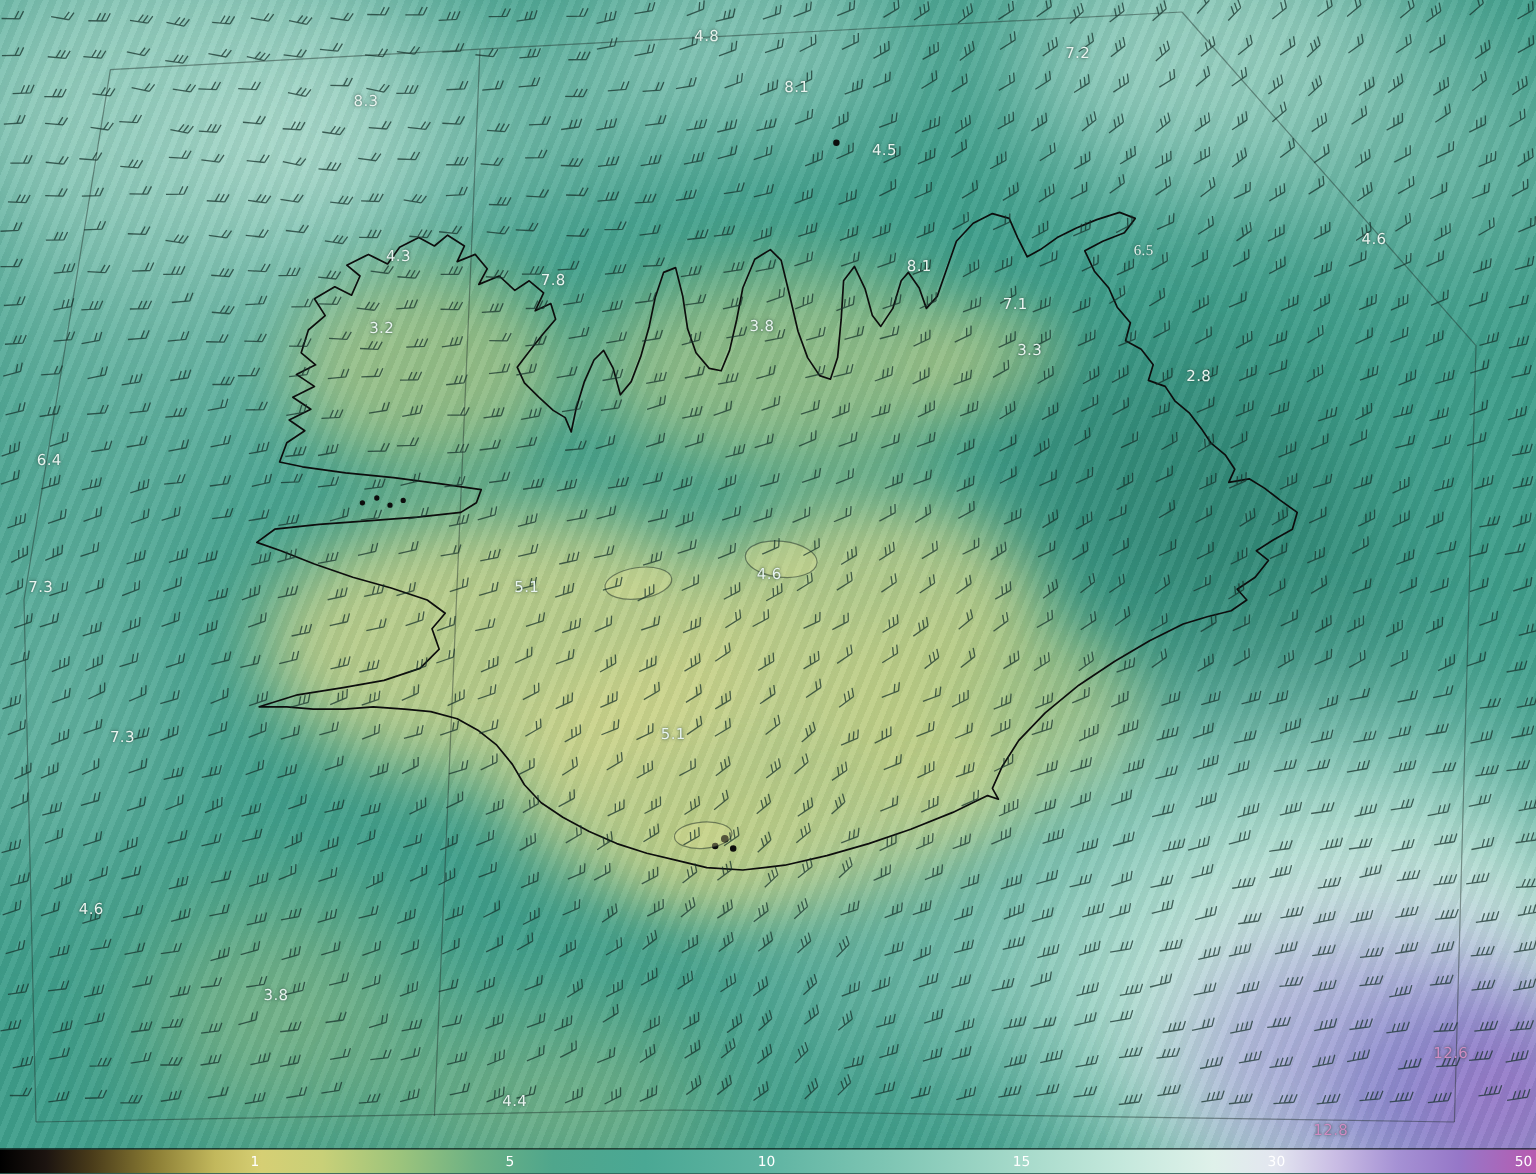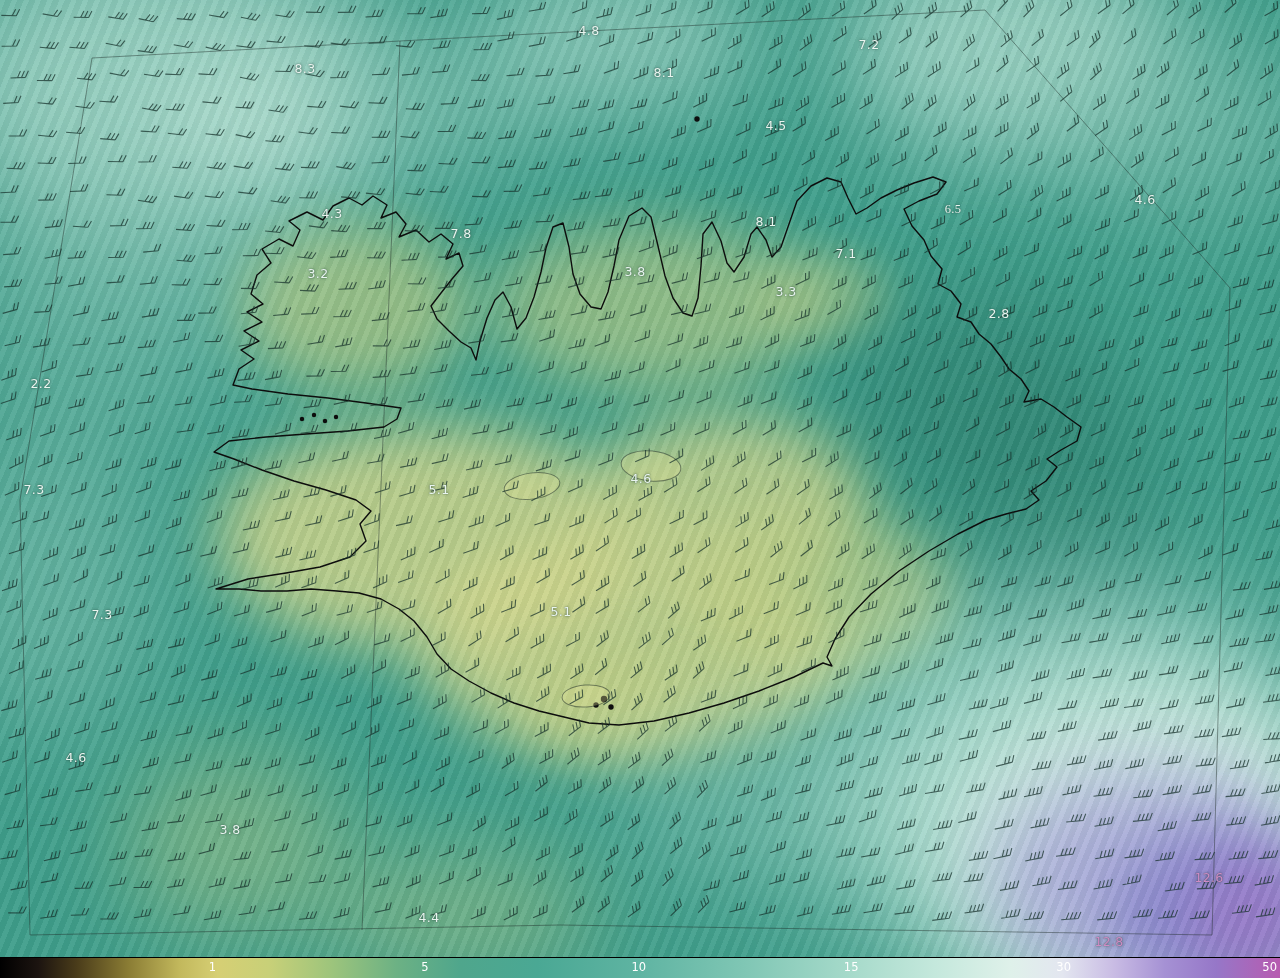--- a/index.html
+++ b/index.html
@@ -1289,35 +1289,35 @@
       <path d="M0,0L17,0M17,0L20.2,-6.5M13,0L16.2,-6.5M9,0L12.2,-6.5M5,0L8.2,-6.5" transform="translate(1097.2,919.9) rotate(-5.7)"></path>
       <path d="M0,0L17,0M17,0L20.2,-6.5M13,0L16.2,-6.5M9,0L12.2,-6.5M5,0L8.2,-6.5" transform="translate(1132.9,917.2) rotate(-5.1)"></path>
       <path d="M0,0L17,0M17,0L20.2,-6.5M13,0L16.2,-6.5M9,0L12.2,-6.5M5,0L8.2,-6.5" transform="translate(1158.1,918.2) rotate(-5.3)"></path>
       <path d="M0,0L17,0M17,0L20.2,-6.5M13,0L16.2,-6.5M9,0L12.2,-6.5M5,0L8.2,-6.5" transform="translate(1189.9,918.8) rotate(-5.7)"></path>
       <path d="M0,0L17,0M17,0L20.2,-6.5M13,0L16.2,-6.5M9,0L12.2,-6.5M5,0L8.2,-6.5" transform="translate(1232.1,913.2) rotate(-6.8)"></path>
       <path d="M0,0L17,0M17,0L20.2,-6.5M13,0L16.2,-6.5M9,0L12.2,-6.5M5,0L8.2,-6.5" transform="translate(1255.9,916.9) rotate(-8.5)"></path>
     </svg>
 
   <div class="labels-layer">
       <div class="plabel" style="left: 589px; top: 30px; color: rgb(233, 245, 240);">4.8</div>
-      <div class="plabel" style="left: 869px; top: 44px; color: rgb(233, 245, 240);">7.2</div>
+      <div class="plabel" style="left: 898px; top: 44px; color: rgb(233, 245, 240);">7.2</div>
       <div class="plabel" style="left: 664px; top: 72px; color: rgb(233, 245, 240);">8.1</div>
-      <div class="plabel" style="left: 305px; top: 68px; color: rgb(233, 245, 240);">8.3</div>
-      <div class="plabel" style="left: 776px; top: 125px; color: rgb(233, 245, 240);">4.5</div>
+      <div class="plabel" style="left: 305px; top: 84px; color: rgb(233, 245, 240);">8.3</div>
+      <div class="plabel" style="left: 737px; top: 125px; color: rgb(233, 245, 240);">4.5</div>
       <div class="plabel" style="left: 1145px; top: 199px; color: rgb(233, 245, 240);">4.6</div>
       <div class="plabel" style="left: 953px; top: 209px; color: rgb(233, 245, 240); font-family: Liberation Serif, serif;">6.5</div>
       <div class="plabel" style="left: 766px; top: 221px; color: rgb(233, 245, 240);">8.1</div>
       <div class="plabel" style="left: 332px; top: 213px; color: rgb(233, 245, 240);">4.3</div>
       <div class="plabel" style="left: 461px; top: 233px; color: rgb(233, 245, 240);">7.8</div>
       <div class="plabel" style="left: 846px; top: 253px; color: rgb(233, 245, 240);">7.1</div>
       <div class="plabel" style="left: 635px; top: 271px; color: rgb(233, 245, 240);">3.8</div>
       <div class="plabel" style="left: 318px; top: 273px; color: rgb(233, 245, 240);">3.2</div>
-      <div class="plabel" style="left: 786px; top: 291px; color: rgb(233, 245, 240);">3.3</div>
+      <div class="plabel" style="left: 858px; top: 291px; color: rgb(233, 245, 240);">3.3</div>
       <div class="plabel" style="left: 979px; top: 313px; color: rgb(233, 245, 240); padding-left: 40px;">2.8</div>
-      <div class="plabel" style="left: 41px; top: 383px; color: rgb(233, 245, 240);">2.2</div>
+      <div class="plabel" style="left: 41px; top: 383px; color: rgb(233, 245, 240);">6.4</div>
       <div class="plabel" style="left: 34px; top: 489px; color: rgb(233, 245, 240);">7.3</div>
       <div class="plabel" style="left: 439px; top: 489px; color: rgb(233, 245, 240);">5.1</div>
       <div class="plabel" style="left: 641px; top: 478px; color: rgb(233, 245, 240);">4.6</div>
       <div class="plabel" style="left: 561px; top: 611px; color: rgb(233, 245, 240);">5.1</div>
       <div class="plabel" style="left: 102px; top: 614px; color: rgb(233, 245, 240);">7.3</div>
       <div class="plabel" style="left: 76px; top: 757px; color: rgb(233, 245, 240);">4.6</div>
       <div class="plabel" style="left: 230px; top: 829px; color: rgb(233, 245, 240);">3.8</div>
       <div class="plabel" style="left: 429px; top: 917px; color: rgb(233, 245, 240);">4.4</div>
       <div class="plabel" style="left: 1209px; top: 877px; color: rgb(207, 140, 196);">12.6</div>
       <div class="plabel" style="left: 1089px; top: 941px; color: rgb(207, 140, 196); margin-left: 20px;">12.8</div>

